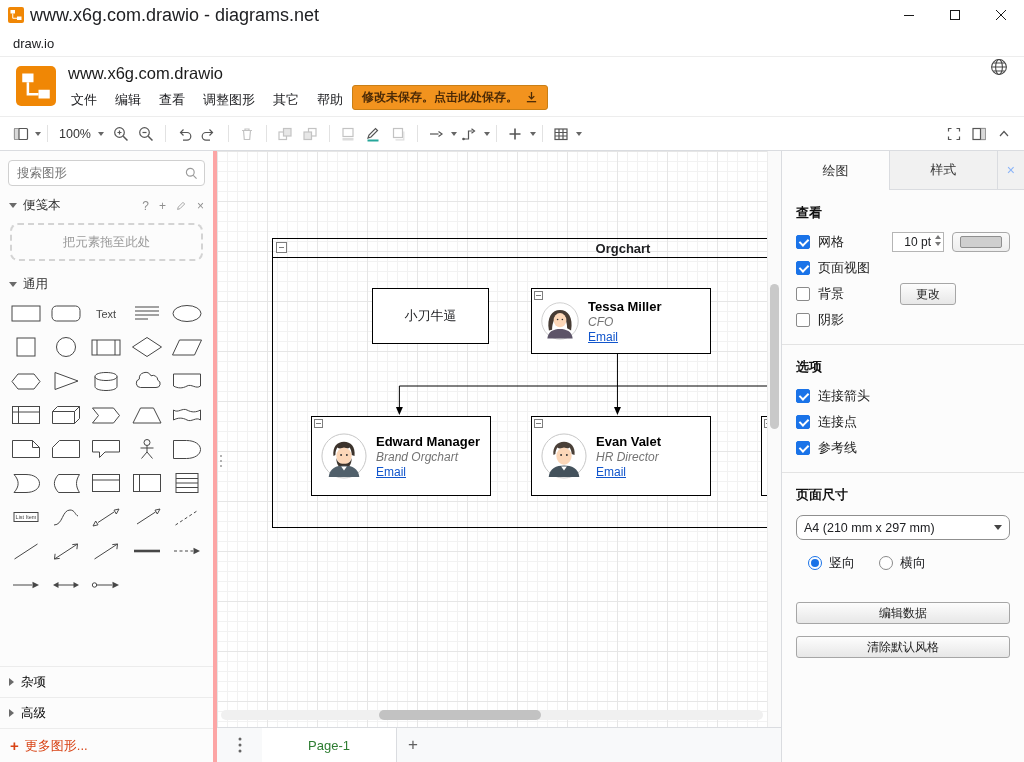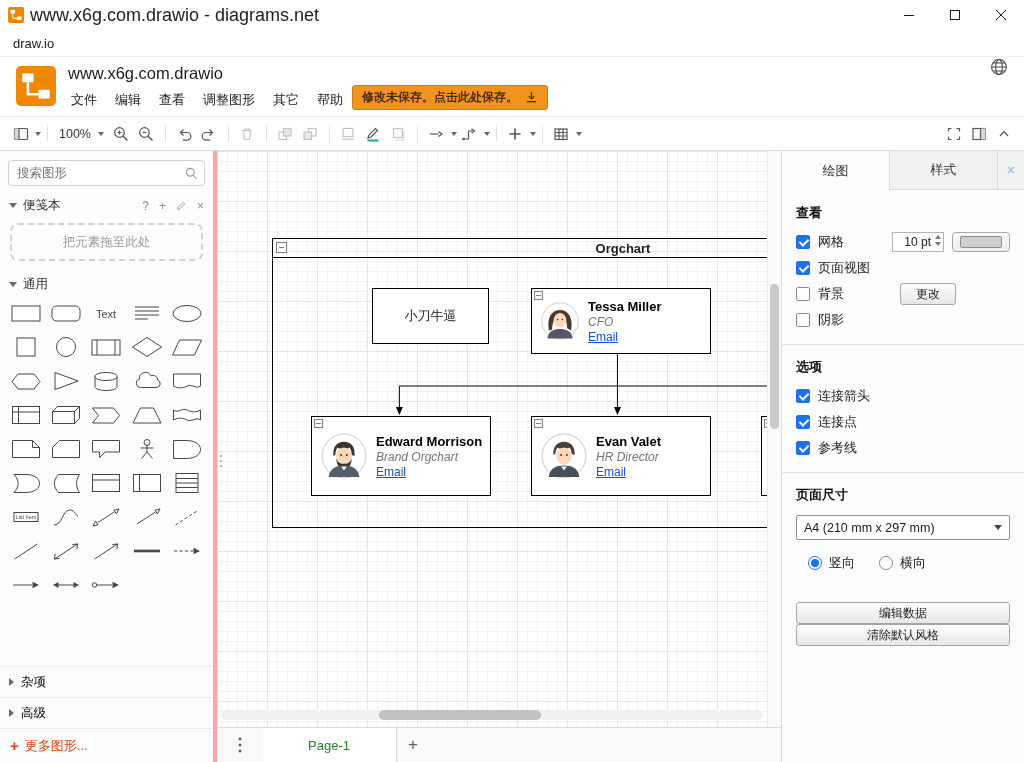--- a/index.html
+++ b/index.html
@@ -108,28 +108,28 @@
   .cb.on{background:#1a73e8;border-color:#1a73e8}
   .cb.on::after{content:"";position:absolute;left:4px;top:1px;width:4px;height:7px;border:solid #fff;border-width:0 2px 2px 0;transform:rotate(45deg)}
   .num{margin-left:auto;width:52px;height:20px;border:1px solid #b5b5b5;background:#fff;font-size:12px;display:flex;align-items:center;justify-content:flex-end;padding:0 12px 0 4px;position:relative;box-sizing:border-box}
   .spin{position:absolute;right:2px;top:2px;display:flex;flex-direction:column;gap:3px}
   .sp-up{width:0;height:0;border-left:3px solid transparent;border-right:3px solid transparent;border-bottom:4px solid #777}
   .sp-dn{width:0;height:0;border-left:3px solid transparent;border-right:3px solid transparent;border-top:4px solid #777}
   .swatch{width:58px;height:20px;border:1px solid #a8a8a8;border-radius:4px;background:linear-gradient(#fbfbfb,#ededed);display:flex;align-items:center;justify-content:center;box-sizing:border-box;flex:0 0 auto}
   .swatch-inner{width:40px;height:10px;background:#cfcfcf;border:1px solid #8f8f8f;border-radius:2px}
   .btn{border:1px solid #a6a6a6;border-radius:3px;background:linear-gradient(#fdfdfd,#e7e7e7);font-size:12px;display:flex;align-items:center;justify-content:center;color:#222;box-sizing:border-box}
   .btn.chg{margin-left:auto;margin-right:54px;width:56px;height:22px}
-  .select{height:23px;border:1px solid #8f8f8f;border-radius:2px;background:#fff;margin:4px 0 2px;display:flex;align-items:center;justify-content:space-between;padding:0 7px;font-size:12.5px}
+  .select{height:23px;border:1px solid #8f8f8f;border-radius:7px;background:#fff;margin:4px 0 2px;display:flex;align-items:center;justify-content:space-between;padding:0 7px;font-size:12.5px}
   .sel-caret{width:0;height:0;border-left:4px solid transparent;border-right:4px solid transparent;border-top:5px solid #444}
   .radios{display:flex;gap:24px;margin:12px 0 0 12px}
   .radio-item{display:flex;align-items:center;gap:7px}
   .radio{width:14px;height:14px;border:1px solid #8a8a8a;border-radius:50%;background:#fff;box-sizing:border-box;position:relative;flex:0 0 auto}
   .radio.on{border-color:#1a73e8}
   .radio.on::after{content:"";position:absolute;inset:2px;background:#1a73e8;border-radius:50%}
-  .fbuttons{margin-top:30px;display:flex;flex-direction:column;gap:0}
+  .fbuttons{margin-top:30px;display:flex;flex-direction:column;gap:12px}
   .btn.wide{height:22px;width:100%}
 </style>
 </head>
 <body>
 
 <div class="app">
 
   <div class="titlebar">
     <svg width="16" height="16" viewBox="0 0 32 32">
         <rect width="32" height="32" rx="4" fill="#f08705"></rect>
@@ -671,21 +671,21 @@
               <circle cx="24" cy="24" r="23" fill="#fff" stroke="#c4c4c4"></circle>
               <path d="M13 24c-1-10 4-15 11-15s12 5 11 15l-3-1c0-4-1-6-2-8-3 2-10 2-13 0-1 2-2 4-2 8z" fill="#3c332c"></path>
               <ellipse cx="24" cy="24" rx="8" ry="9" fill="#fcd7b8"></ellipse>
               <path d="M16 26c0 7 3 11 8 11s8-4 8-11c-1 4-3 6-8 6s-7-2-8-6z" fill="#3c332c"></path>
               <circle cx="21" cy="23" r="1" fill="#333"></circle>
                 <circle cx="27" cy="23" r="1" fill="#333"></circle>
               <path d="M8 46c1-9 8-12 16-12s15 3 16 12z" fill="#51606b"></path>
               <path d="M21 35l3 4 3-4z" fill="#fff"></path>
             </svg>
             <div class="pinfo">
-              <span class="pname">Edward Morrison</span>
+              <span class="pname">Edward Manager</span>
               <span class="prole">Brand Orgchart</span>
               <span class="pemail">Email</span>
             </div>
           </div>
         </div>
 
         <div class="node n-evan">
           <span class="minus" style="width:9px;height:9px;left:2px;top:2px"></span>
           <div class="person">
             <svg width="46" height="46" viewBox="0 0 48 48">

